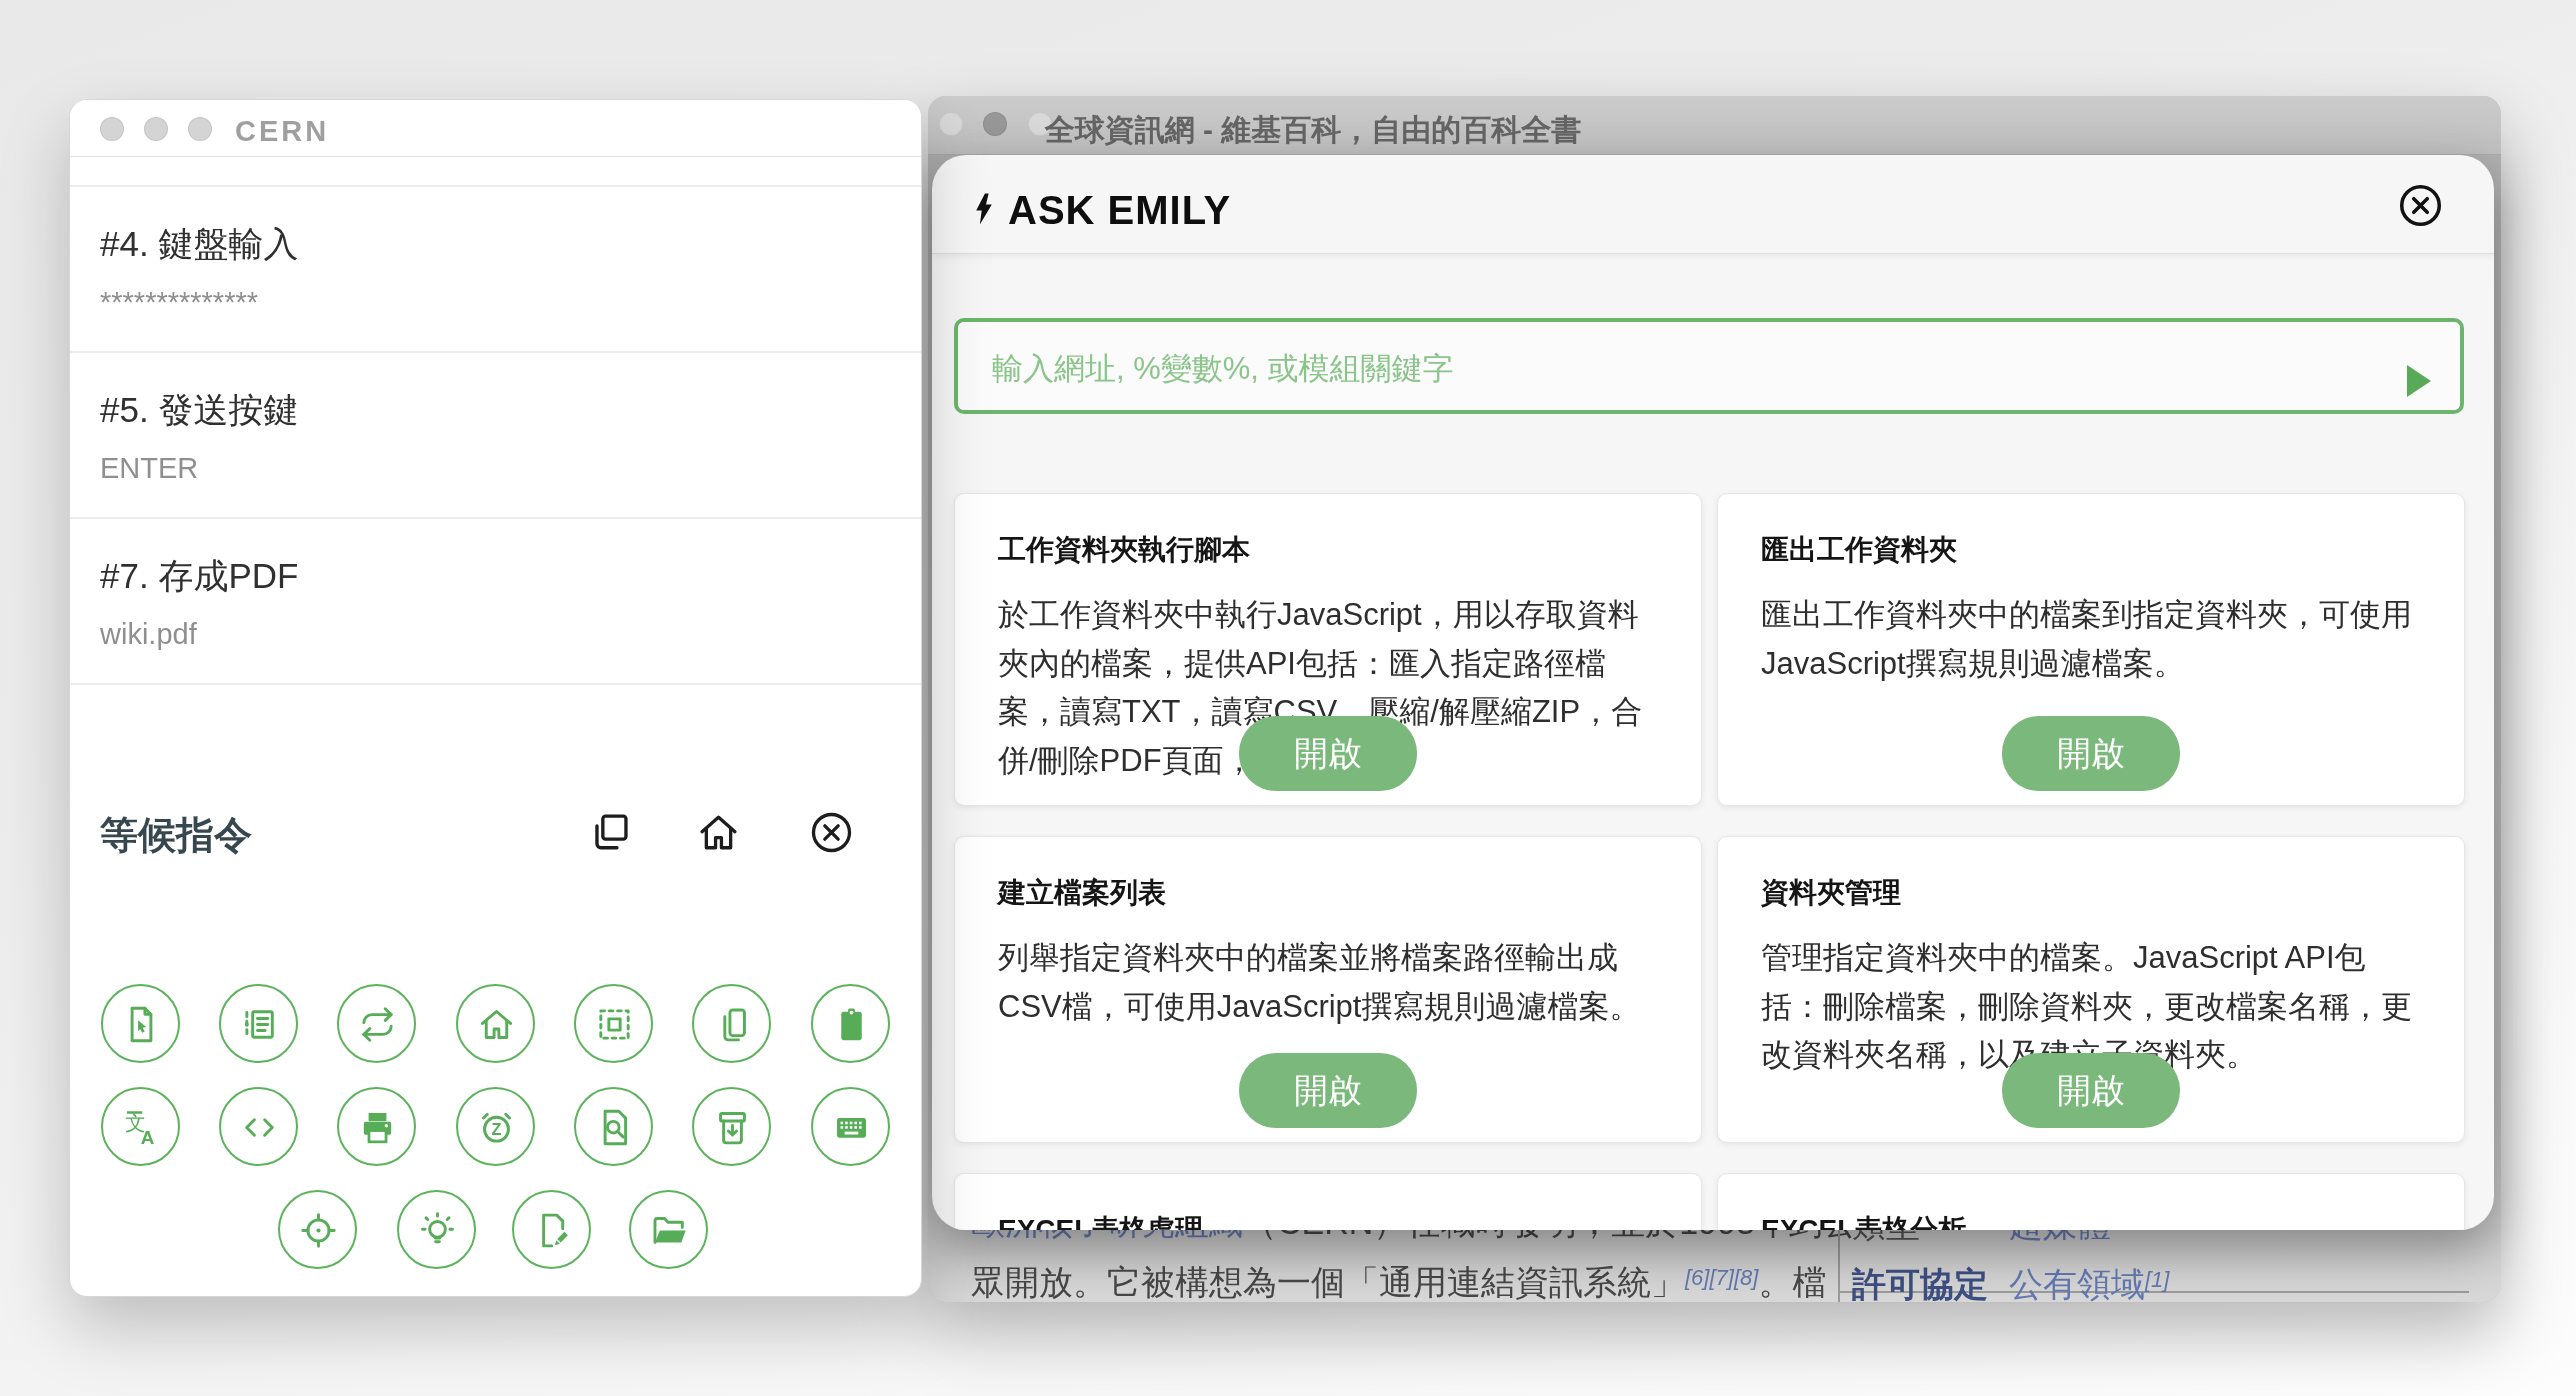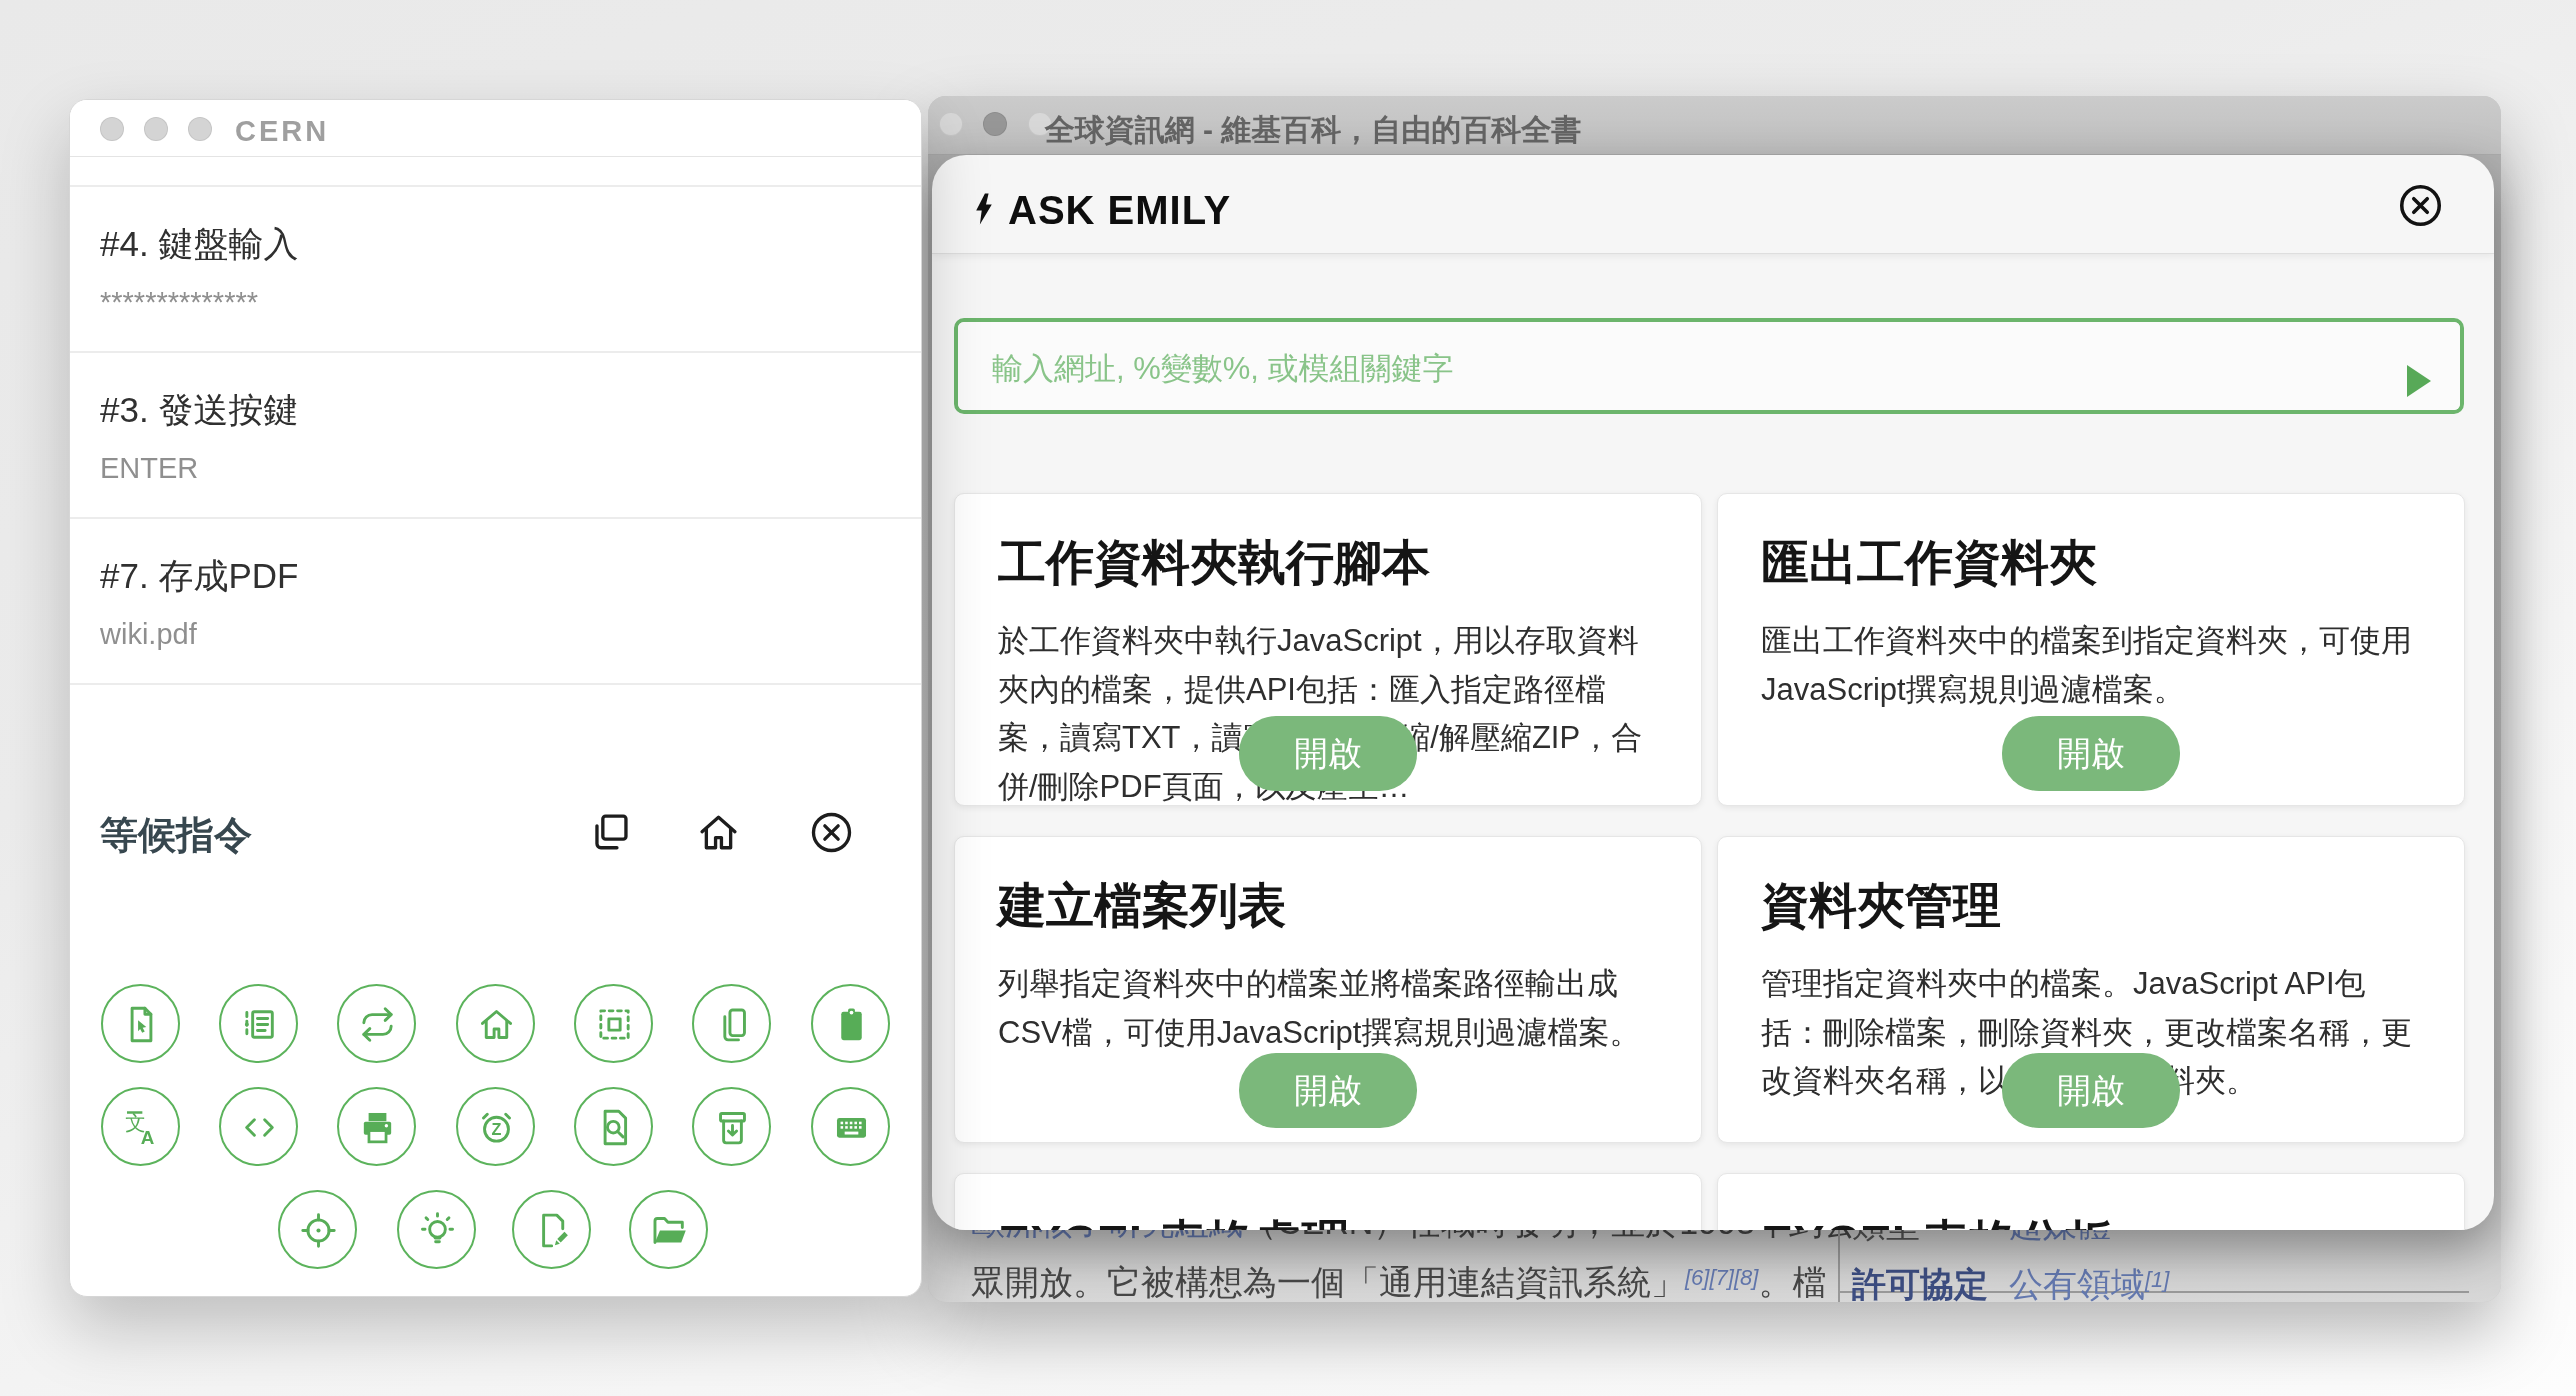--- a/index.html
+++ b/index.html
@@ -78,21 +78,21 @@
     border:4px solid #6cb56c; border-radius:10px; background:#fbfbfb; resize:none;
     font-family:inherit; font-size:31px; color:#2f5e2f; padding:26px 69px 26px 34px; outline:none; }
   #ask-input::placeholder { color:#89c489; }
   #ask-submit { position:absolute; left:1474px; top:209px; width:26px; height:34px;
     background:none; border:none; cursor:pointer; }
   #card-grid { position:absolute; left:22px; top:338px; width:1510px;
     display:grid; grid-template-columns:748px 748px; grid-template-rows:313px 307px 313px;
     column-gap:15px; row-gap:30px; }
   .card { position:relative; background:#ffffff; border:1px solid #e6e6e6; border-radius:10px;
     box-shadow:0 2px 6px rgba(0,0,0,.07); padding:37px 43px; }
-  .card-title { font-size:48px; font-weight:bold; color:#151515; }
+  .card-title { font-size:28px; font-weight:bold; color:#151515; }
   .card-body { margin-top:22px; font-size:31px; line-height:1.57; color:#2e2e2e; }
   .open-btn { position:absolute; left:50%; transform:translateX(-50%); bottom:14px;
     width:178px; height:75px; border-radius:37px; border:none; background:#7bb87b;
     color:#ffffff; font-size:34px; font-family:inherit; cursor:pointer; }
 </style>
 </head>
 <body>
 
 <div class="window" id="emily-window">
   <div class="titlebar">
@@ -102,21 +102,21 @@
     <span class="emily-title">CERN</span>
   </div>
 
   <div class="partial-row"></div>
 
   <div class="step-item">
     <div class="st">#4. 鍵盤輸入</div>
     <div class="ss">**************</div>
   </div>
   <div class="step-item">
-    <div class="st">#3. 發送按鍵</div>
+    <div class="st">#5. 發送按鍵</div>
     <div class="ss">ENTER</div>
   </div>
   <div class="step-item">
     <div class="st">#7. 存成PDF</div>
     <div class="ss">wiki.pdf</div>
   </div>
 
   <div class="status-row">
     <span class="status-text">等候指令</span>
     <button class="act-btn" style="left:516px;">

